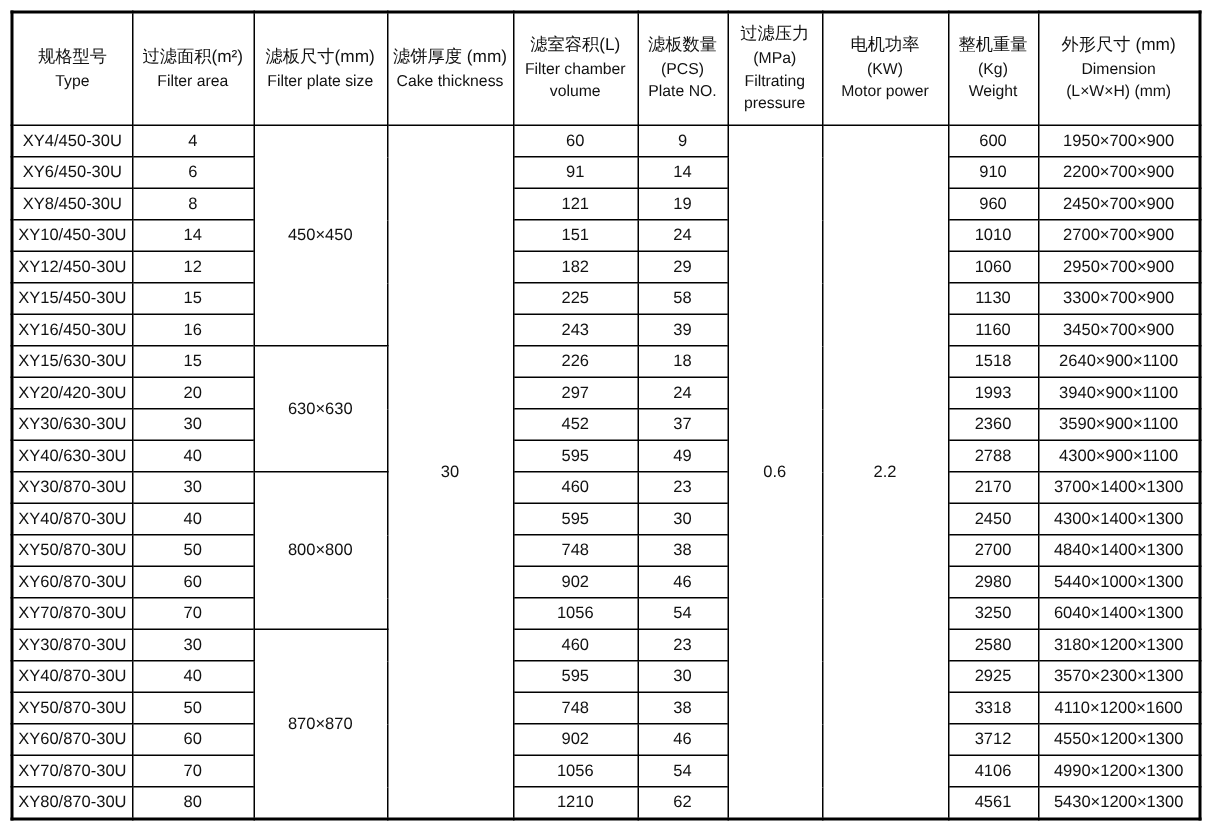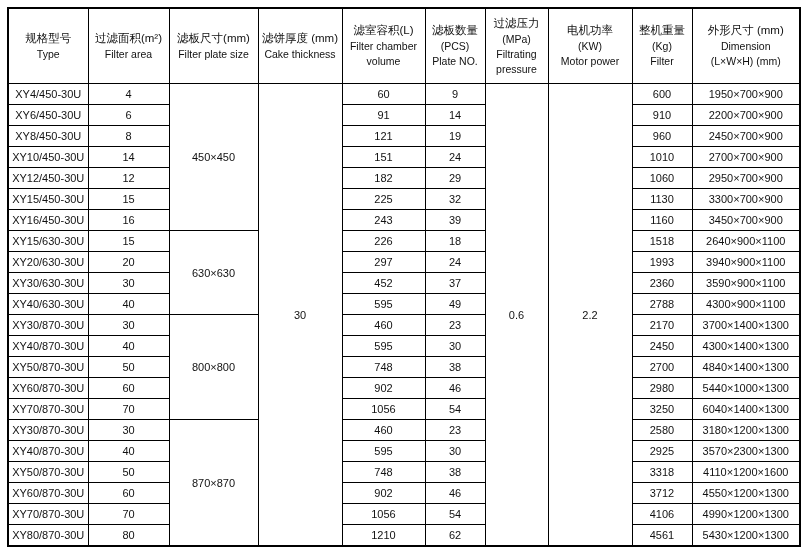--- a/index.html
+++ b/index.html
@@ -105,21 +105,21 @@
           <span class="hl en">pressure</span>
         </th>
         <th>
           <span class="hl zh">电机功率</span>
           <span class="hl en">(KW)</span>
           <span class="hl en">Motor power</span>
         </th>
         <th>
           <span class="hl zh">整机重量</span>
           <span class="hl en">(Kg)</span>
-          <span class="hl en">Filter</span>
+          <span class="hl en">Weight</span>
         </th>
         <th>
           <span class="hl zh">外形尺寸 (mm)</span>
           <span class="hl en">Dimension</span>
           <span class="hl en">(L×W×H) (mm)</span>
         </th>
       </tr>
     </thead>
     <tbody>
         <tr>
@@ -163,21 +163,21 @@
           <td>12</td>
           <td>182</td>
           <td>29</td>
           <td>1060</td>
           <td>2950×700×900</td>
         </tr>
         <tr>
           <td>XY15/450-30U</td>
           <td>15</td>
           <td>225</td>
-          <td>32</td>
+          <td>58</td>
           <td>1130</td>
           <td>3300×700×900</td>
         </tr>
         <tr>
           <td>XY16/450-30U</td>
           <td>16</td>
           <td>243</td>
           <td>39</td>
           <td>1160</td>
           <td>3450×700×900</td>
@@ -185,21 +185,21 @@
         <tr>
           <td>XY15/630-30U</td>
           <td>15</td>
           <td rowspan="4">630×630</td>
           <td>226</td>
           <td>18</td>
           <td>1518</td>
           <td>2640×900×1100</td>
         </tr>
         <tr>
-          <td>XY20/630-30U</td>
+          <td>XY20/420-30U</td>
           <td>20</td>
           <td>297</td>
           <td>24</td>
           <td>1993</td>
           <td>3940×900×1100</td>
         </tr>
         <tr>
           <td>XY30/630-30U</td>
           <td>30</td>
           <td>452</td>

